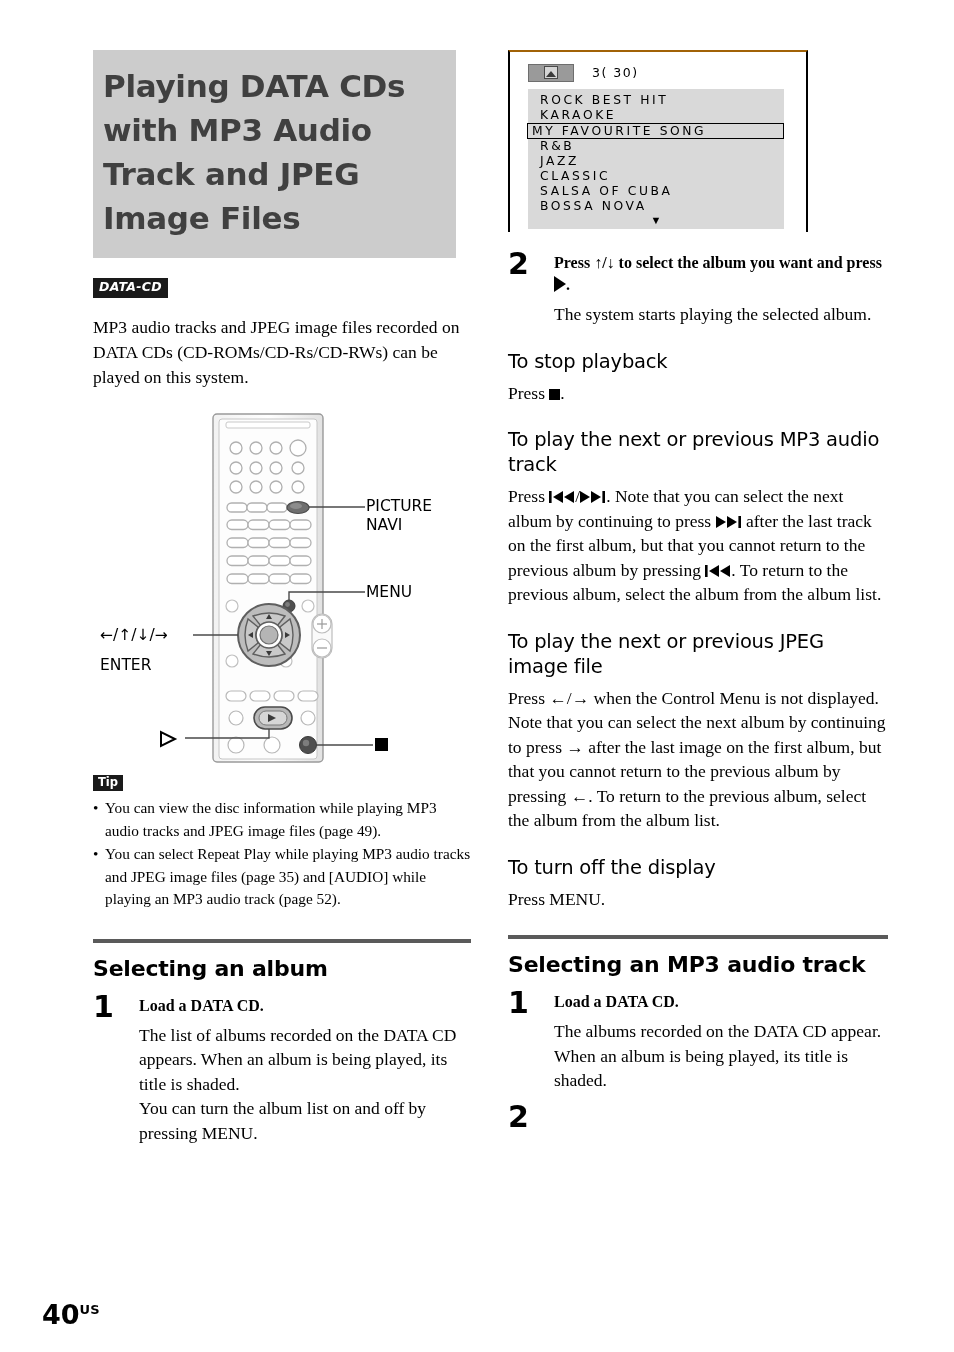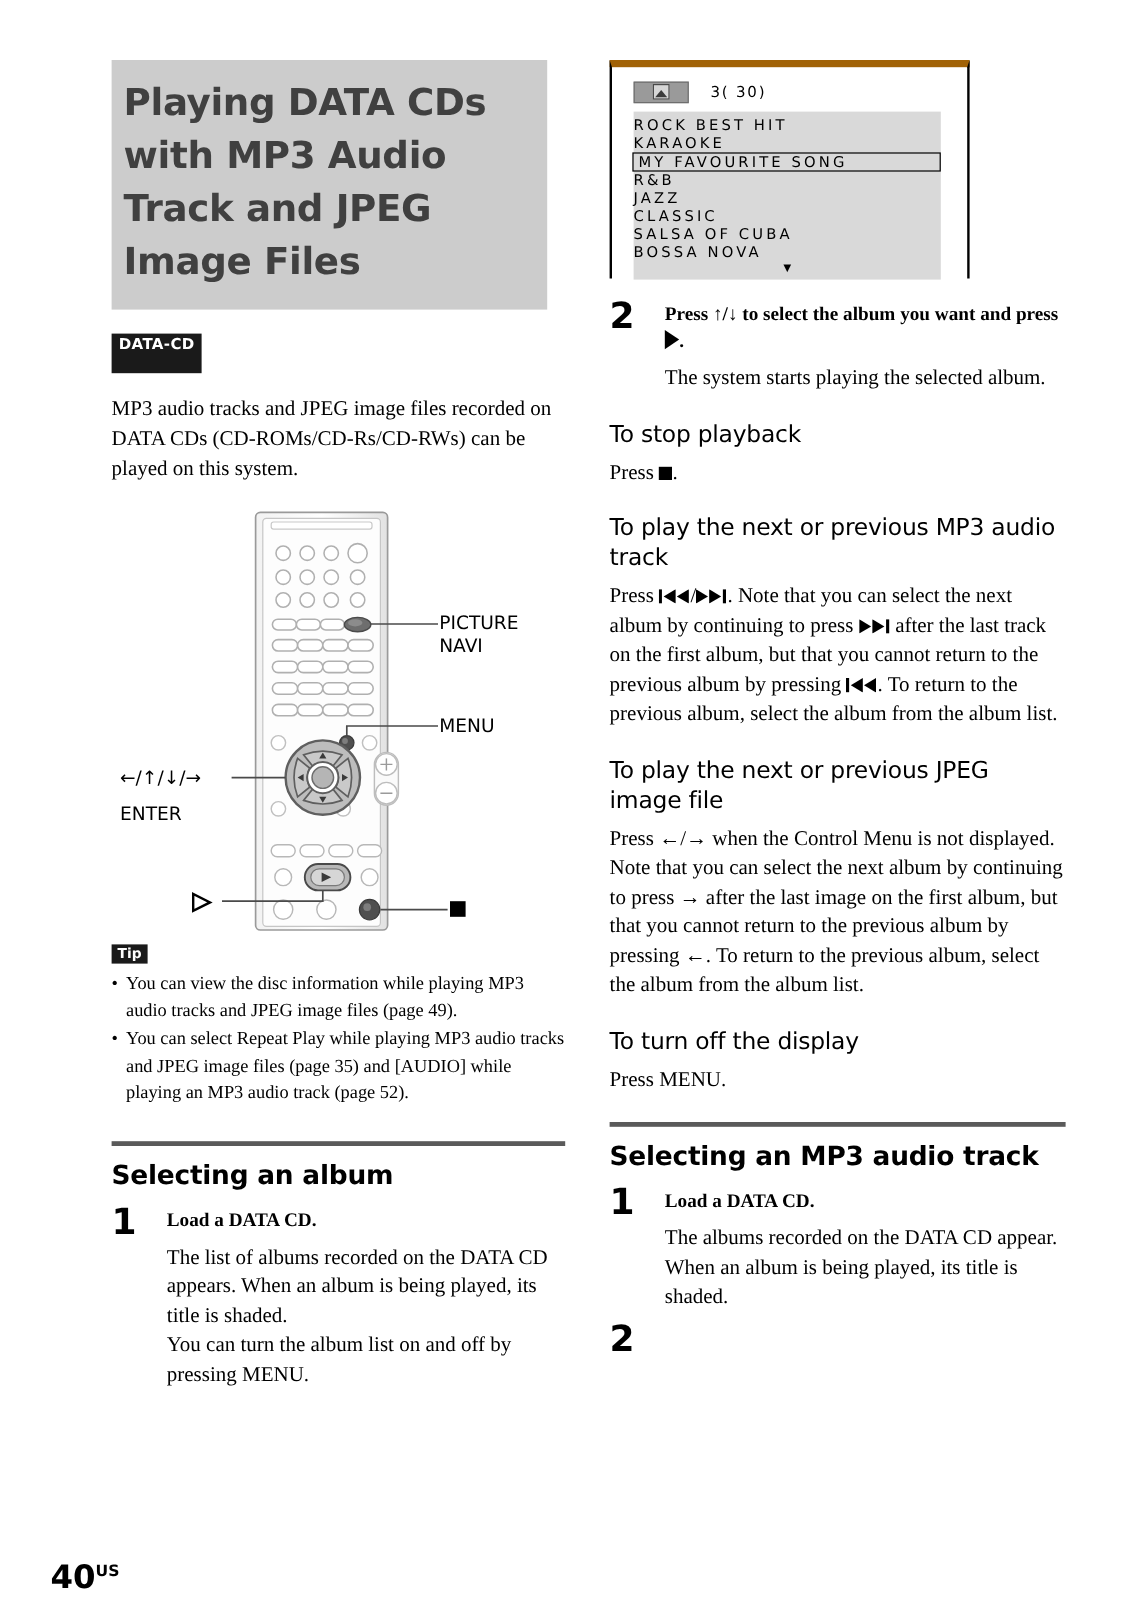--- a/index.html
+++ b/index.html
@@ -53,23 +53,24 @@
 
   
   .disc-badge {
     display: inline-block;
     background: #1a1a1a;
     color: #fff;
     font-family: "DejaVu Sans", sans-serif;
     font-weight: 700;
     font-size: 12.5px;
     letter-spacing: 0.3px;
-    padding: 3px 6px 17px 6px;
+    padding: 3px 6px 4px 6px;
     margin-top: 20px;
     line-height: 1;
+    font-style: italic;
   }
 
   .body-para {
     font-family: "Liberation Serif", serif;
     font-size: 17.5px;
     line-height: 25px;
     margin: 17px 0 0 0;
   }
 
   
@@ -179,21 +180,21 @@
   }
 
   
   .tv-screen {
     position: relative;
     width: 300px;
     height: 182px;
     box-sizing: border-box;
     border-left: 2px solid #000;
     border-right: 2px solid #000;
-    border-top: 6px solid #a16207;
+    border-top: 2px solid #a16207;
     background: #fff;
   }
   .tv-header {
     display: flex;
     align-items: center;
     padding: 9px 0 0 18px;
     height: 32px;
     box-sizing: border-box;
   }
   .tv-icon-box {
@@ -233,21 +234,21 @@
     margin: 5px 0 0 18px;
     width: 256px;
     padding: 4px 0 0 0;
     box-sizing: border-box;
   }
   .tv-item {
     font-family: "DejaVu Sans", sans-serif;
     font-size: 12.3px;
     letter-spacing: 2.6px;
     line-height: 14.8px;
-    padding-left: 0;
+    padding-left: 12px;
     white-space: nowrap;
   }
   .tv-item.selected {
     border: 1.5px solid #000;
     background: #d9d9d9;
     margin-left: -1px;
     padding-left: 4px;
   }
   .tv-scroll {
     text-align: center;

